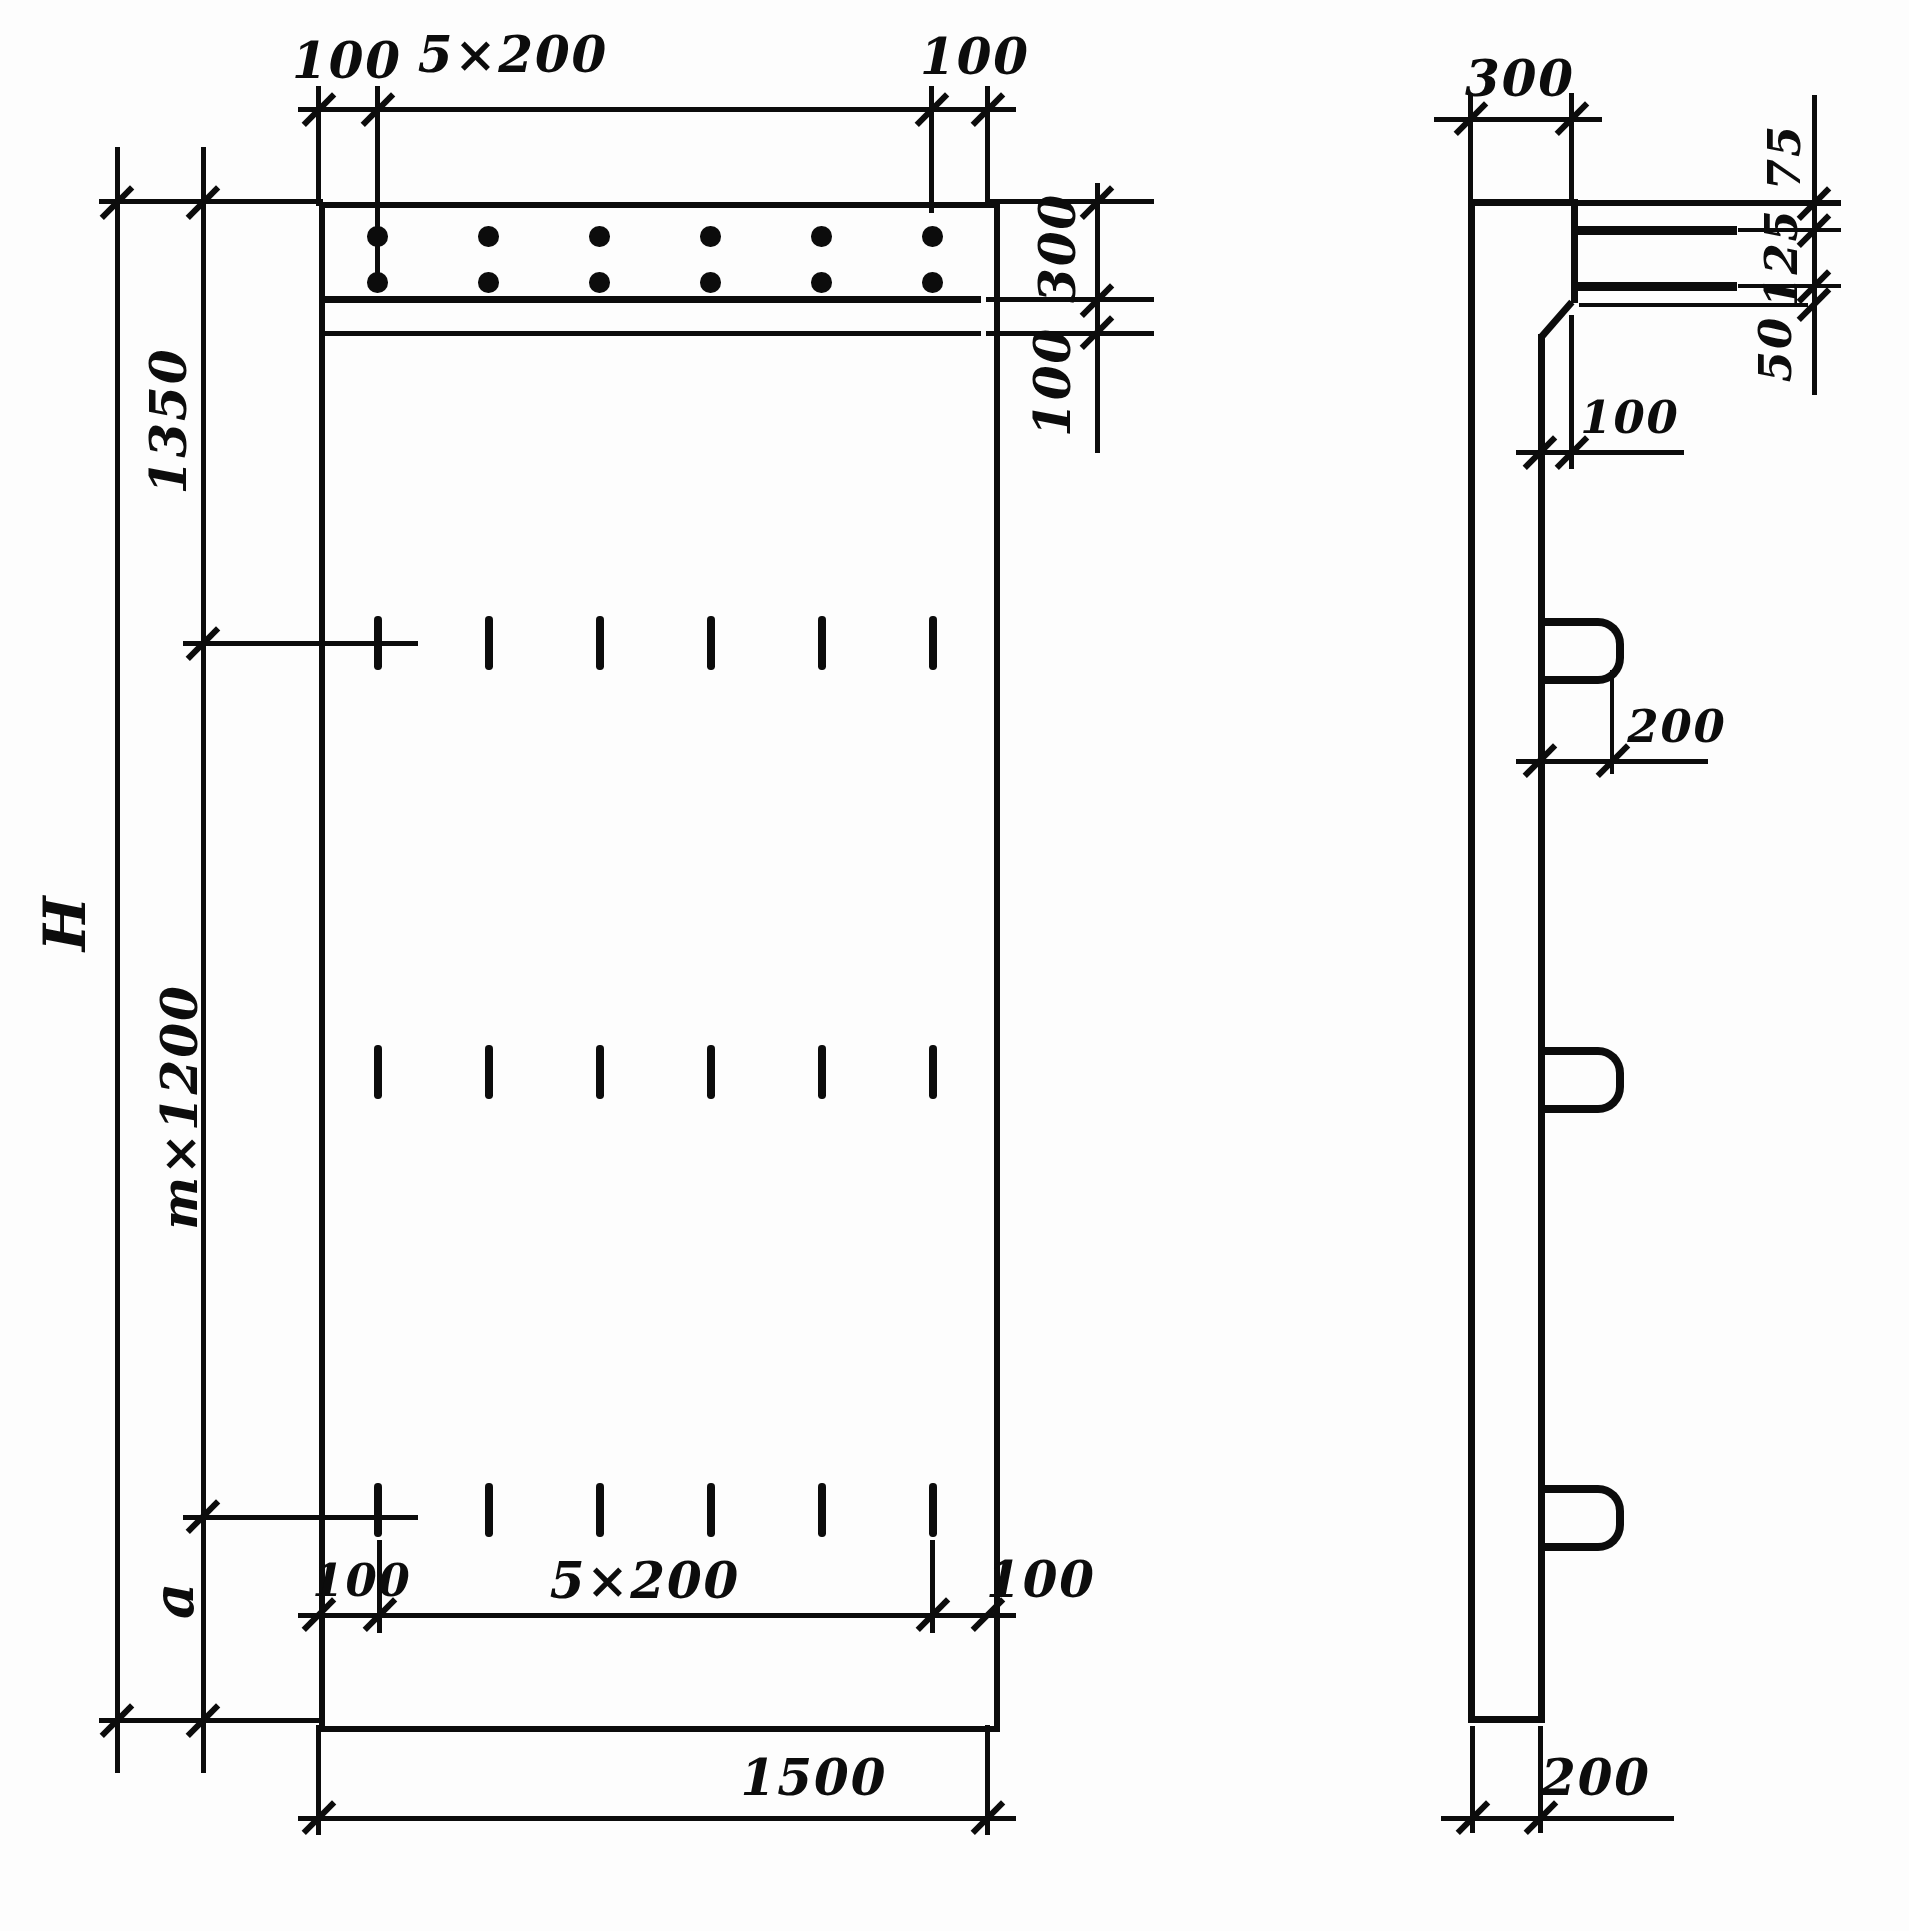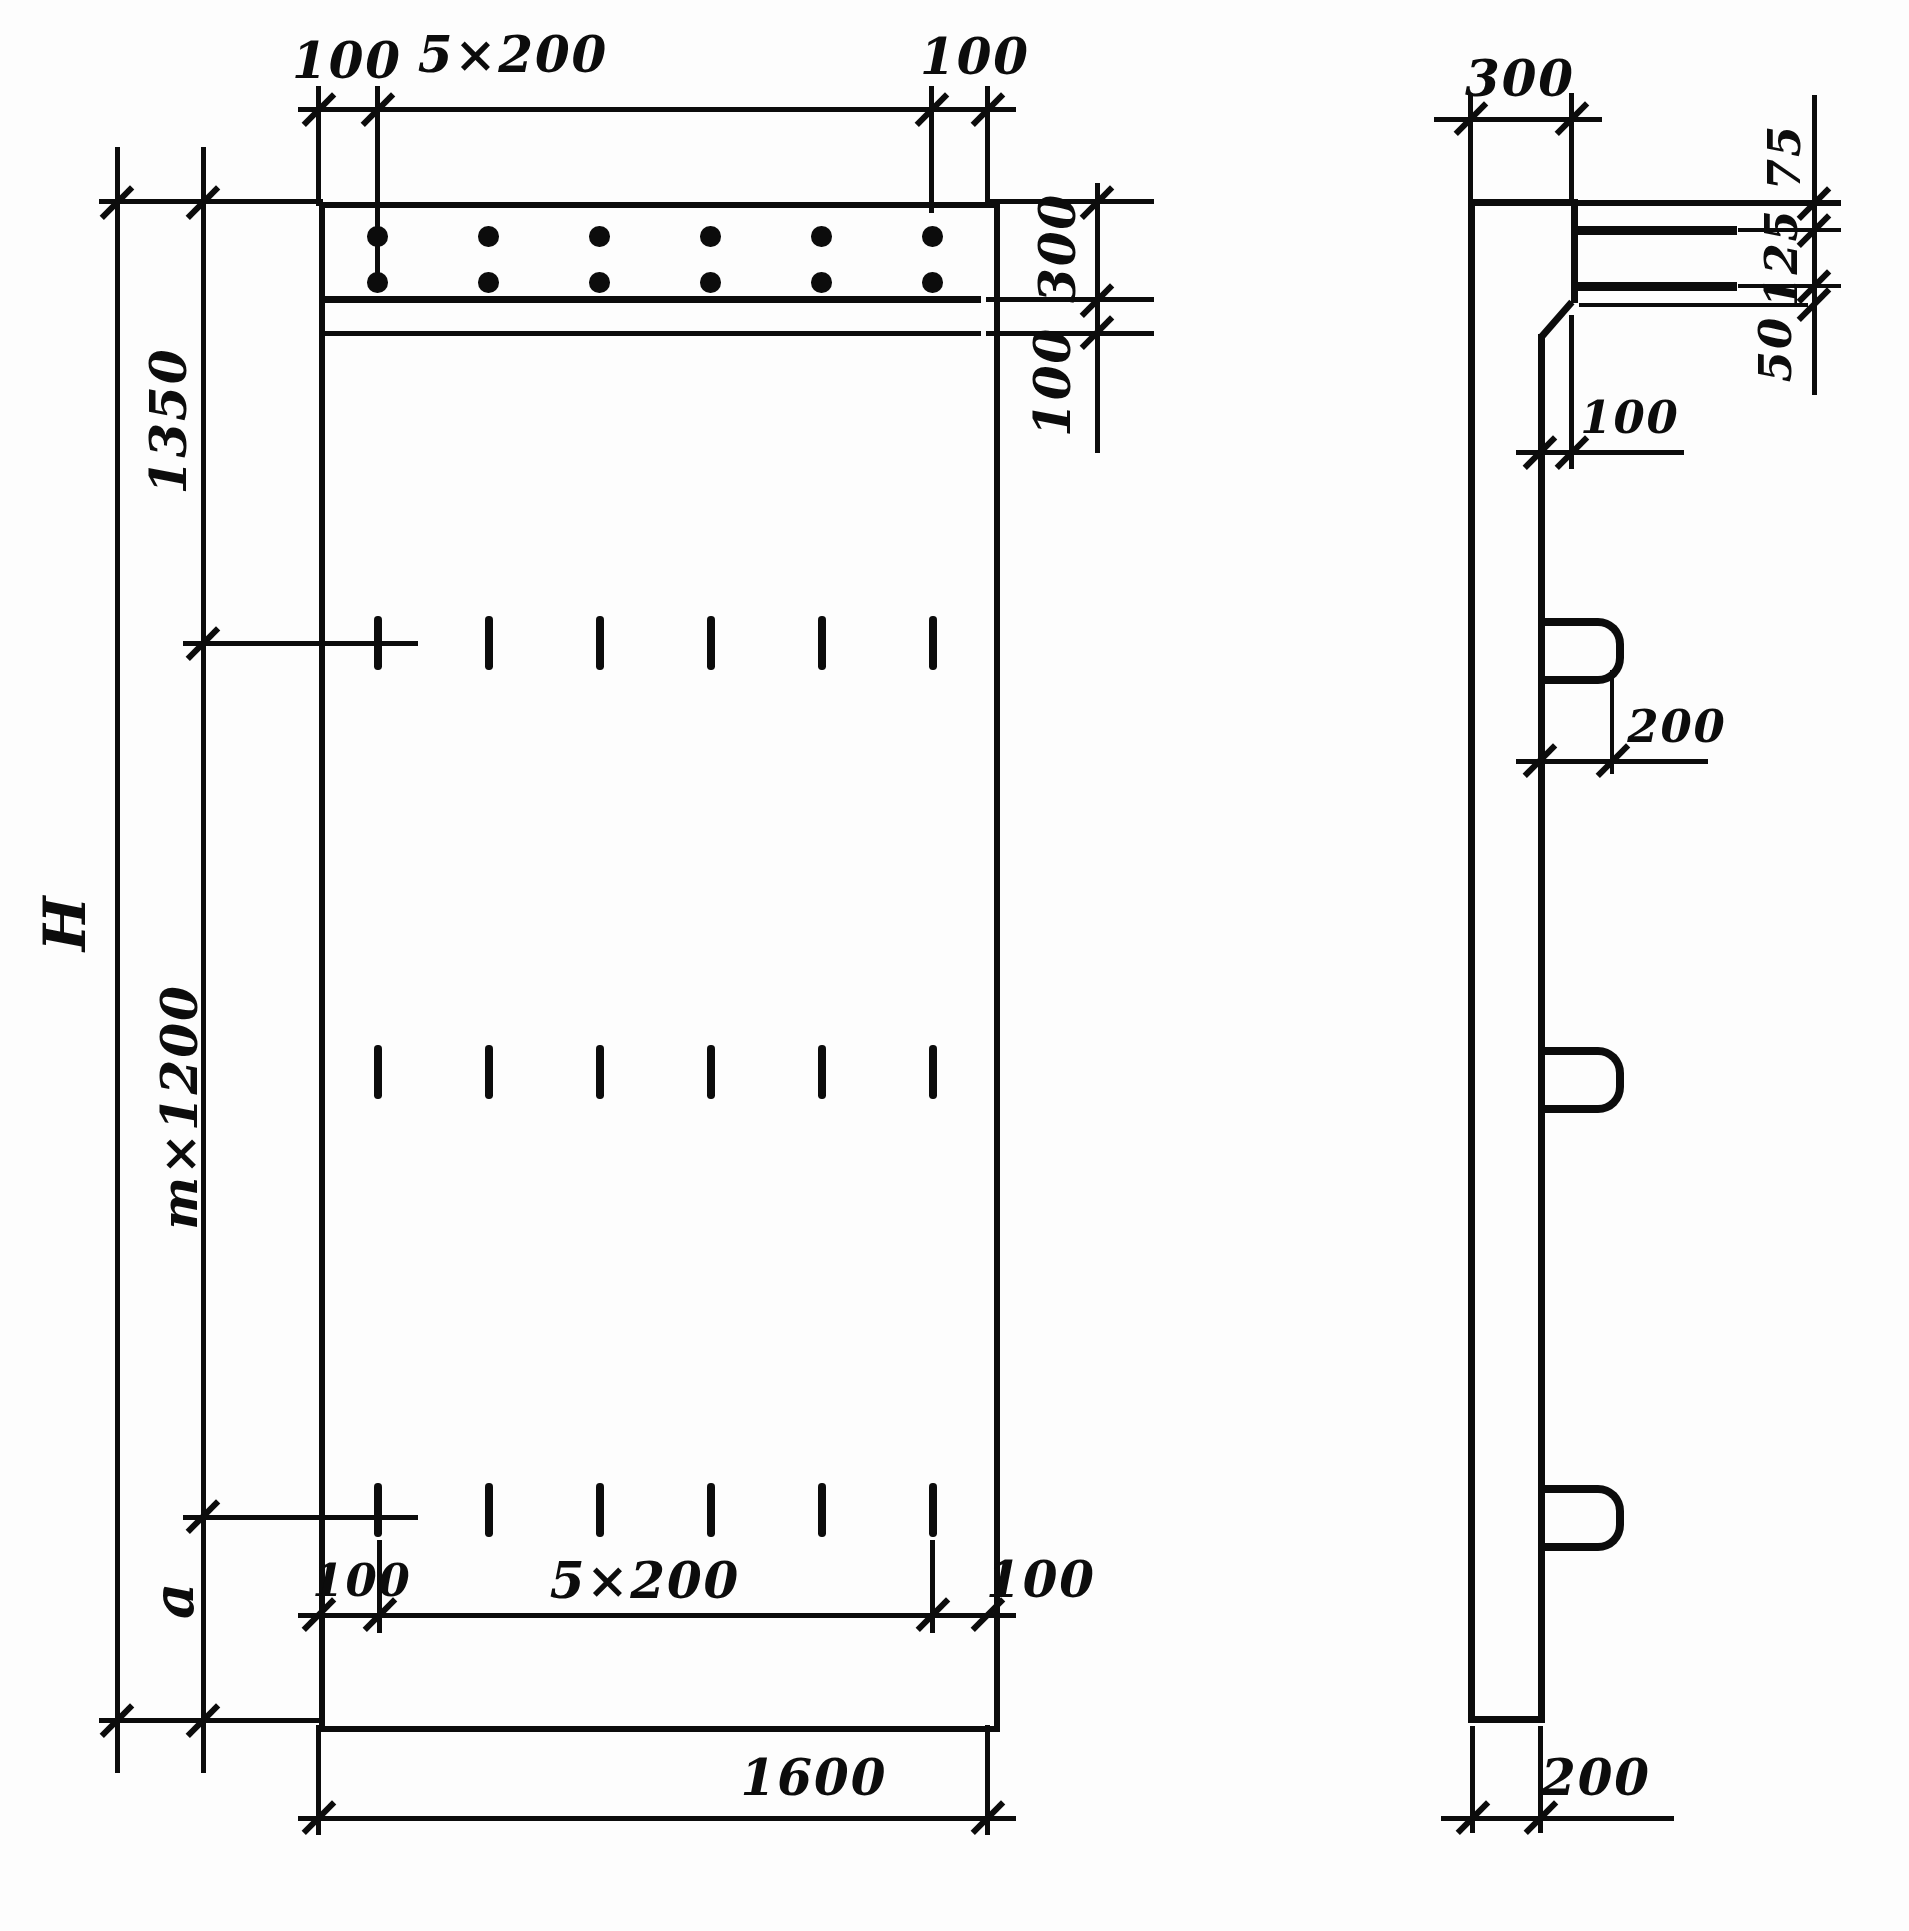--- a/index.html
+++ b/index.html
@@ -110,21 +110,21 @@
     <div class="tk" style="left:985px;top:1593px;"></div>
     <div class="lbl" style="left:362px;top:1580px;font-size:45px;">100</div>
     <div class="lbl" style="left:645px;top:1580px;">5×200</div>
     <div class="lbl" style="left:1041px;top:1579px;">100</div>
 
     <div class="ln" style="left:298px;top:1816px;width:718px;height:4.7px;"></div>
     <div class="ln" style="left:316px;top:1725px;width:4.7px;height:110px;"></div>
     <div class="ln" style="left:985px;top:1725px;width:4.7px;height:110px;"></div>
     <div class="tk" style="left:316px;top:1796px;"></div>
     <div class="tk" style="left:985px;top:1796px;"></div>
-    <div class="lbl" style="left:814px;top:1777px;">1600</div>
+    <div class="lbl" style="left:814px;top:1777px;">1500</div>
   </div>
 
   <div>
 
     <div class="ln" style="left:1434px;top:117px;width:168px;height:4.7px;"></div>
     <div class="ln" style="left:1468px;top:93px;width:4.7px;height:110px;"></div>
     <div class="ln" style="left:1569px;top:93px;width:4.7px;height:110px;"></div>
     <div class="tk" style="left:1468px;top:97px;"></div>
     <div class="tk" style="left:1569px;top:97px;"></div>
     <div class="lbl" style="left:1520px;top:78px;">300</div>

